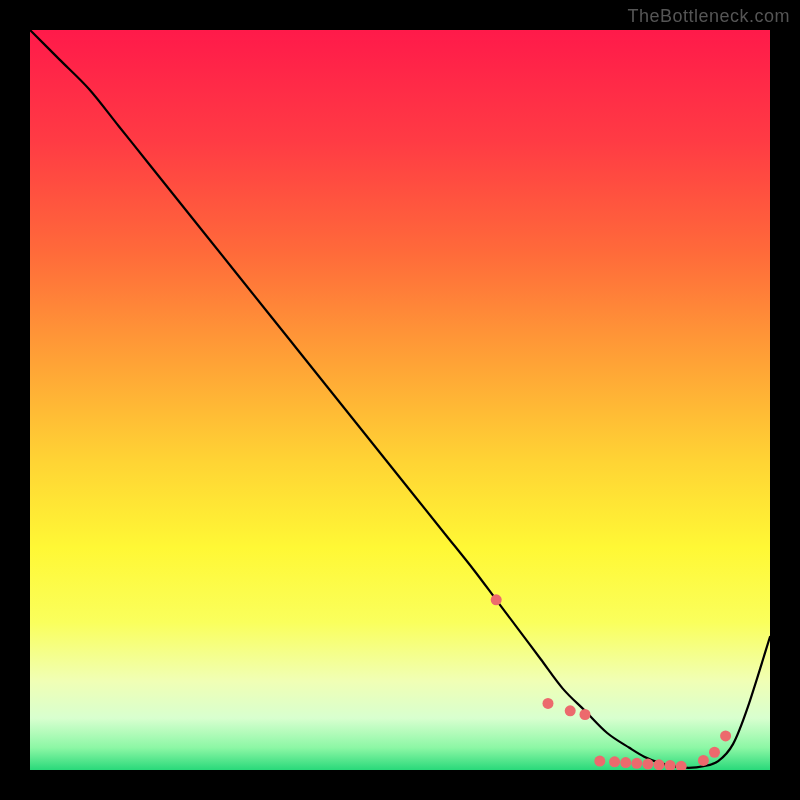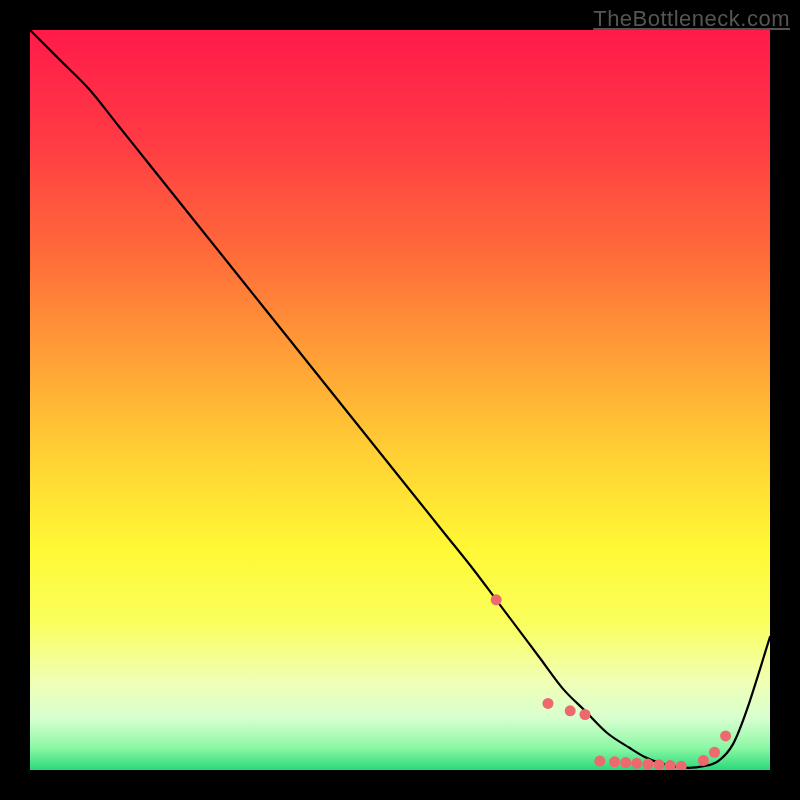--- a/index.html
+++ b/index.html
@@ -9,25 +9,24 @@
     background: #000;
     position: relative;
     font-family: Arial, Helvetica, sans-serif;
     overflow: hidden;
   }
   .watermark {
     position: absolute;
     top: 6px;
     right: 10px;
     color: #555;
-    font-size: 22px;
+    font-size: 18px;
     font-weight: 500;
     letter-spacing: 0.5px;
     z-index: 10;
-    text-decoration: underline;
   }
   .plot-area {
     position: absolute;
     left: 30px;
     top: 30px;
     width: 740px;
     height: 740px;
     overflow: hidden;
   }
   .plot-svg {

